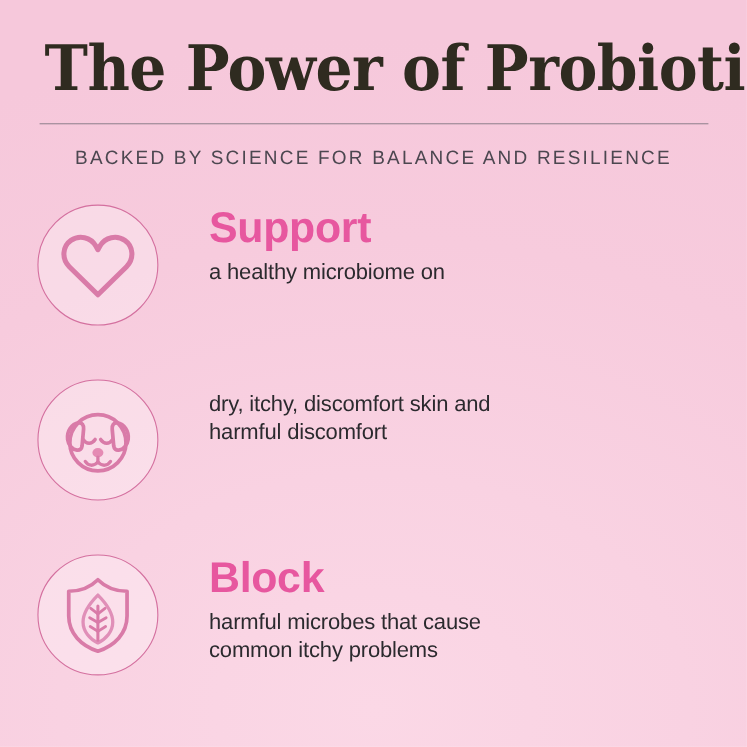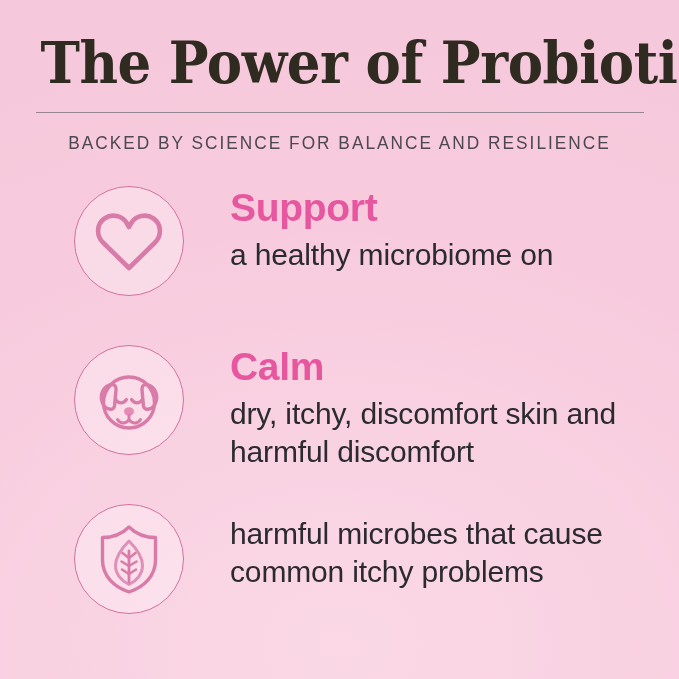--- a/index.html
+++ b/index.html
@@ -64,21 +64,21 @@
 
   
   .features {
     margin-top: 32px;
   }
 
   .feature {
     display: flex;
     align-items: flex-start;
     height: 159px;
-    padding-left: 74px;
+    padding-left: 34px;
     box-sizing: border-box;
   }
 
   .icon-wrap {
     flex: 0 0 auto;
     width: 110px;
     height: 110px;
     border-radius: 50%;
     background: rgba(255, 255, 255, 0.30);
     border: 1.6px solid #d4709f;
@@ -104,21 +104,21 @@
     font-size: 39px;
     line-height: 1.0;
     color: #e7579f;
     letter-spacing: -0.3px;
     margin: 0;
   }
 
   .fbody {
     font-family: "Liberation Sans", sans-serif;
     font-weight: 400;
-    font-size: 30px;
+    font-size: 20px;
     line-height: 1.26;
     color: #2b2a2e;
     margin: 9px 0 0 0;
     letter-spacing: -0.15px;
     max-width: 395px;
   }
   .fbody .ln { display: block; }
 </style>
 </head>
 <body>
@@ -165,21 +165,20 @@
 
             <ellipse cx="37" cy="47.5" rx="5" ry="4.2" fill="#e58bb4"></ellipse>
 
             <path d="M37 51.5 L37 56" stroke="#d97ba8" stroke-width="3" stroke-linecap="round"></path>
             <path d="M37 56 C33 60.5 28 59.5 25.5 55.5" stroke="#d97ba8" stroke-width="3" stroke-linecap="round" fill="none"></path>
             <path d="M37 56 C41 60.5 46 59.5 48.5 55.5" stroke="#d97ba8" stroke-width="3" stroke-linecap="round" fill="none"></path>
           </svg>
         </span>
       </div>
       <div class="ftext">
-        <div class="fhead">Calm</div>
         <div class="fbody">
           <span class="ln">dry, itchy, discomfort skin and</span>
           <span class="ln">harmful discomfort</span>
         </div>
       </div>
     </div>
 
     <div class="feature">
       <div class="icon-wrap">
         <span>
@@ -194,20 +193,21 @@
             <path d="M34 36 L27.5 31" stroke="#d97ba8" stroke-width="2.6" stroke-linecap="round"></path>
             <path d="M34 36 L40.5 31" stroke="#d97ba8" stroke-width="2.6" stroke-linecap="round"></path>
             <path d="M34 44 L26.5 39.5" stroke="#d97ba8" stroke-width="2.6" stroke-linecap="round"></path>
             <path d="M34 44 L41.5 39.5" stroke="#d97ba8" stroke-width="2.6" stroke-linecap="round"></path>
             <path d="M34 52 L27 47.5" stroke="#d97ba8" stroke-width="2.6" stroke-linecap="round"></path>
             <path d="M34 52 L41 47.5" stroke="#d97ba8" stroke-width="2.6" stroke-linecap="round"></path>
           </svg>
         </span>
       </div>
       <div class="ftext">
+        <div class="fhead">Block</div>
         <div class="fbody">
           <span class="ln">harmful microbes that cause</span>
           <span class="ln">common itchy problems</span>
         </div>
       </div>
     </div>
 
   </div>
 </div>
 

